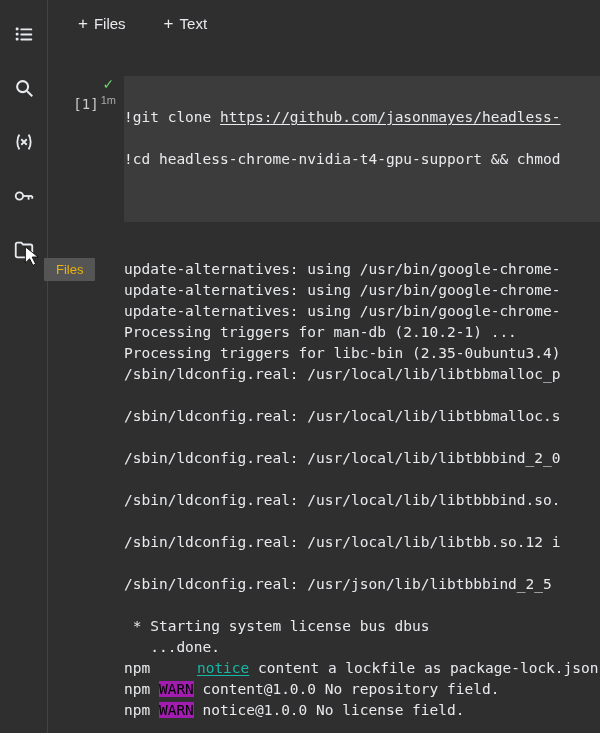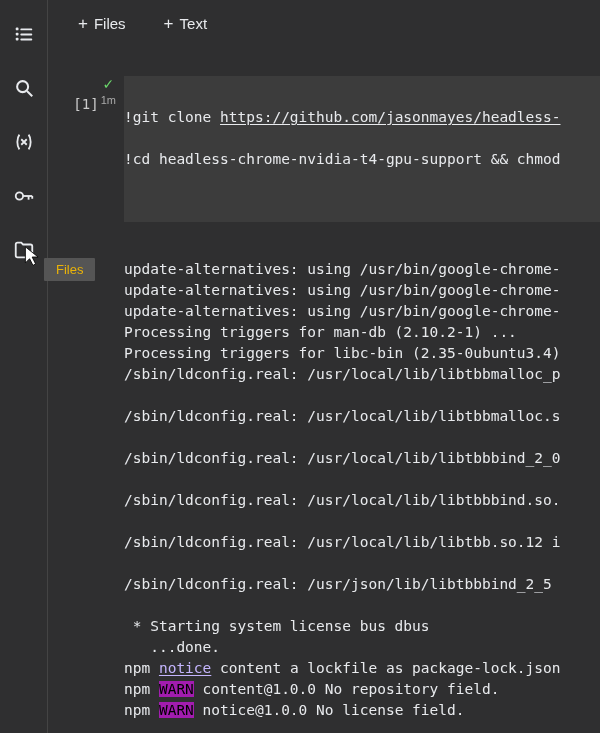--- a/index.html
+++ b/index.html
@@ -115,21 +115,21 @@
   .code-line { display: block; }
   .url { text-decoration: underline; text-underline-offset: 2px; }
   .output {
     font-family: "Consolas", "Menlo", monospace;
     font-size: 14.5px;
     line-height: 1.45;
     color: #e8eaed;
     white-space: pre;
     padding-left: 0;
   }
-  .npm-notice { color: #c4b5fd; text-decoration: underline; text-underline-offset: 2px; }
+  .npm-notice { color: #14b8a6; text-decoration: underline; text-underline-offset: 2px; margin-left: 38px; }
   .npm-warn { background: #a21caf; color: #000; }
   .gutter-inline {
     position: absolute;
     left: 0;
     top: 30px;
     width: 76px;
     display: flex;
     flex-direction: column;
     align-items: flex-end;
     padding-right: 8px;

